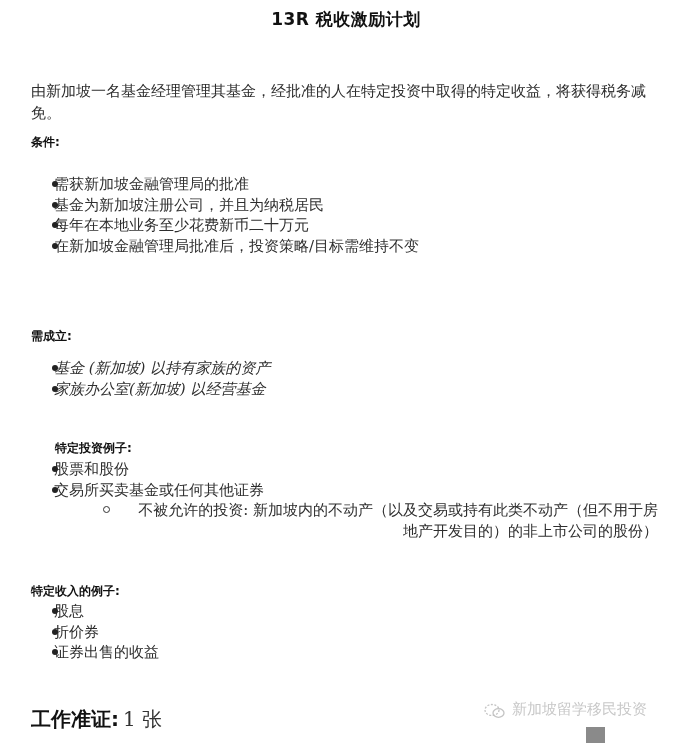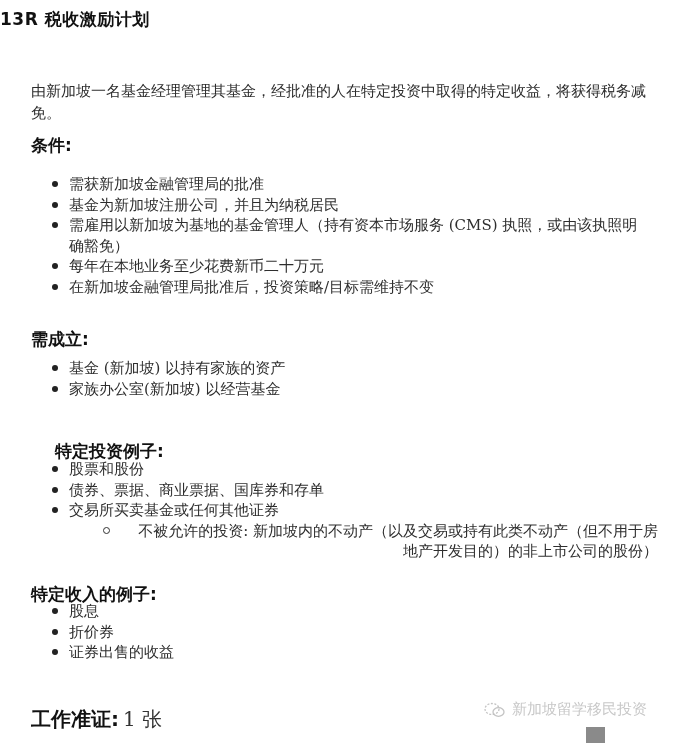--- a/index.html
+++ b/index.html
@@ -13,21 +13,21 @@
       position: relative;
       overflow: hidden;
       font-family: "DejaVu Serif", "Liberation Serif", serif;
       color: #2a2a2a;
     }
     .title {
       position: absolute;
       top: 8px;
       left: 0;
       width: 692px;
-      text-align: left;
+      text-align: center;
       font-family: "DejaVu Sans", "Liberation Sans", sans-serif;
       font-weight: bold;
       font-size: 17px;
       color: #111;
       letter-spacing: 0.5px;
     }
     .intro {
       position: absolute;
       top: 52px;
       left: 31px;
@@ -35,34 +35,34 @@
       font-size: 15px;
       line-height: 22px;
       color: #2c2c2c;
       margin-top: 28px;
     }
     .heading {
       position: absolute;
       left: 31px;
       font-family: "DejaVu Sans", "Liberation Sans", sans-serif;
       font-weight: bold;
-      font-size: 17px;
+      font-size: 12px;
       color: #111;
     }
     ul.list {
       position: absolute;
       left: 0;
       margin: 0;
       padding: 0;
       list-style: none;
       width: 660px;
     }
     ul.list li {
       position: relative;
-      padding-left: 69px;
+      padding-left: 54px;
       font-size: 15px;
       line-height: 20.5px;
       color: #2e2e2e;
     }
     ul.list li .bullet {
       position: absolute;
       left: 52px;
       top: 7px;
       width: 6px;
       height: 6px;
@@ -94,21 +94,21 @@
     }
     .work-pass .value {
       color: #333;
       margin-left: 4px;
     }
     .watermark {
       position: absolute;
       top: 700px;
       left: 484px;
       display: flex;
-      align-items: center;
+      align-items: flex-end;
       gap: 6px;
       font-family: "DejaVu Sans", "Liberation Sans", sans-serif;
       font-size: 15px;
       color: #c8c8c8;
     }
     .watermark .wechat {
       width: 22px;
       height: 16px;
       position: relative;
     }
@@ -125,35 +125,33 @@
 <body>
 
 <div class="title">13R 税收激励计划</div>
 
 <div class="intro">由新加坡一名基金经理管理其基金，经批准的人在特定投资中取得的特定收益，将获得税务减免。</div>
 
 <div class="heading" style="top:134px;">条件:</div>
 <ul class="list" style="top:174px;">
   <li><span class="bullet"></span><span>需获新加坡金融管理局的批准</span></li>
   <li><span class="bullet"></span><span>基金为新加坡注册公司，并且为纳税居民</span></li>
-  <li style="width:575px;"><span class="bullet"></span><span>需雇用以新加坡为基地的基金管理人（持有资本市场服务 (CMS) 执照，或由该执照明确豁免）</span></li>
   <li><span class="bullet"></span><span>每年在本地业务至少花费新币二十万元</span></li>
   <li><span class="bullet"></span><span>在新加坡金融管理局批准后，投资策略/目标需维持不变</span></li>
 </ul>
 
 <div class="heading" style="top:328px;">需成立:</div>
-<ul class="list" style="top:358px;">
+<ul class="list" style="top:358px;font-style:italic;">
   <li><span class="bullet"></span><span>基金 (新加坡) 以持有家族的资产</span></li>
   <li><span class="bullet"></span><span>家族办公室(新加坡) 以经营基金</span></li>
 </ul>
 
 <div class="heading" style="top:440px;margin-left:24px;">特定投资例子:</div>
 <ul class="list" style="top:459px;">
   <li><span class="bullet"></span><span>股票和股份</span></li>
-  <li><span class="bullet"></span><span>债券、票据、商业票据、国库券和存单</span></li>
   <li><span class="bullet"></span><span>交易所买卖基金或任何其他证券</span></li>
   <li class="sub" style="width:530px;"><span class="bullet"></span><span>不被允许的投资: 新加坡内的不动产（以及交易或持有此类不动产（但不用于房地产开发目的）的非上市公司的股份）</span></li>
 </ul>
 
 <div class="heading" style="top:583px;">特定收入的例子:</div>
 <ul class="list" style="top:601px;">
   <li><span class="bullet"></span><span>股息</span></li>
   <li><span class="bullet"></span><span>折价券</span></li>
   <li><span class="bullet"></span><span>证券出售的收益</span></li>
 </ul>

